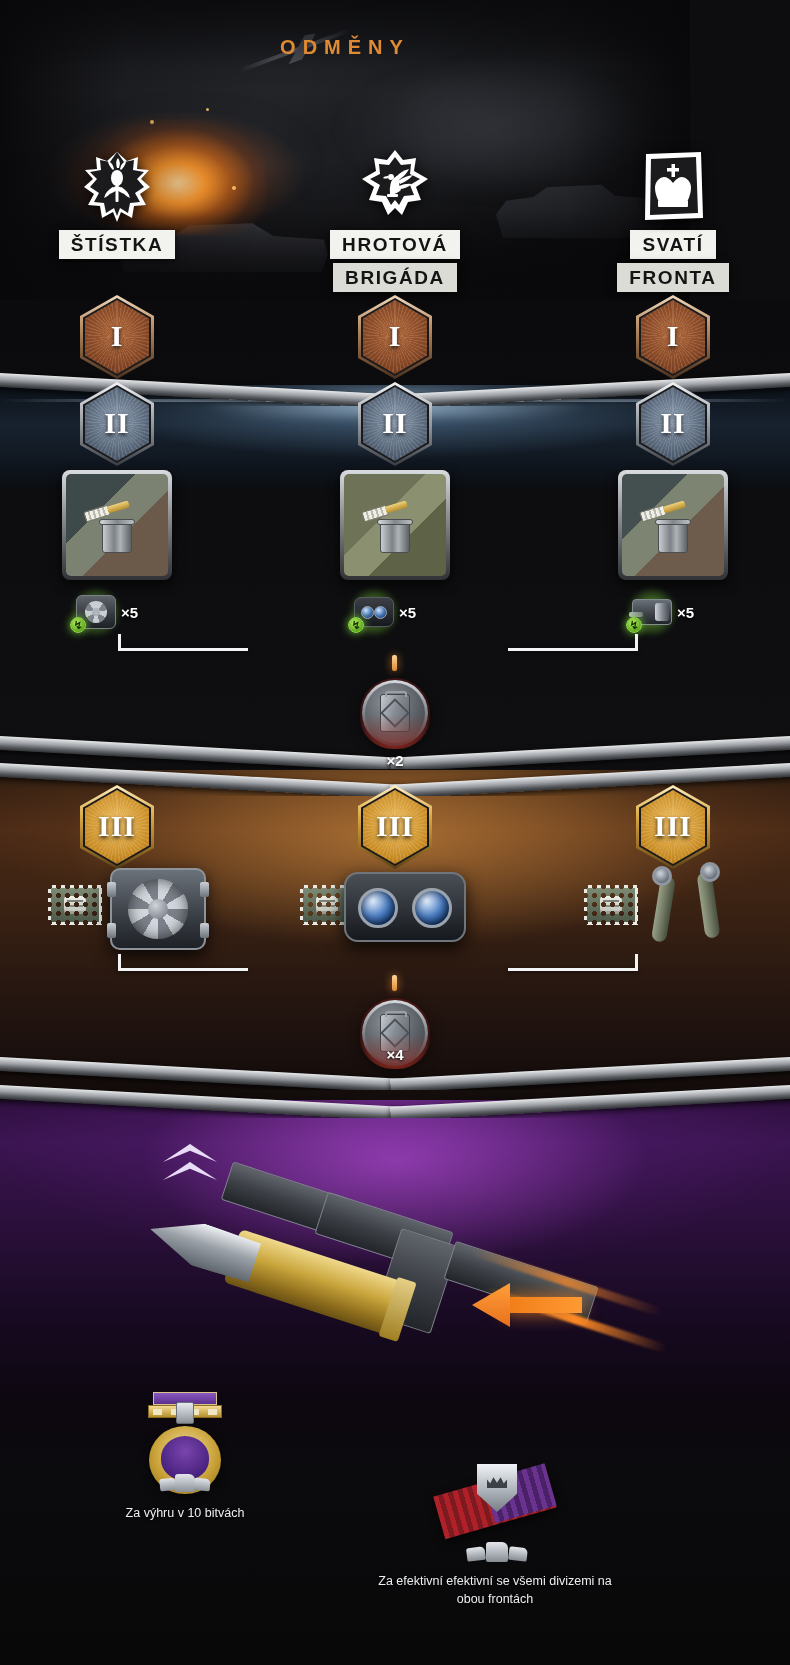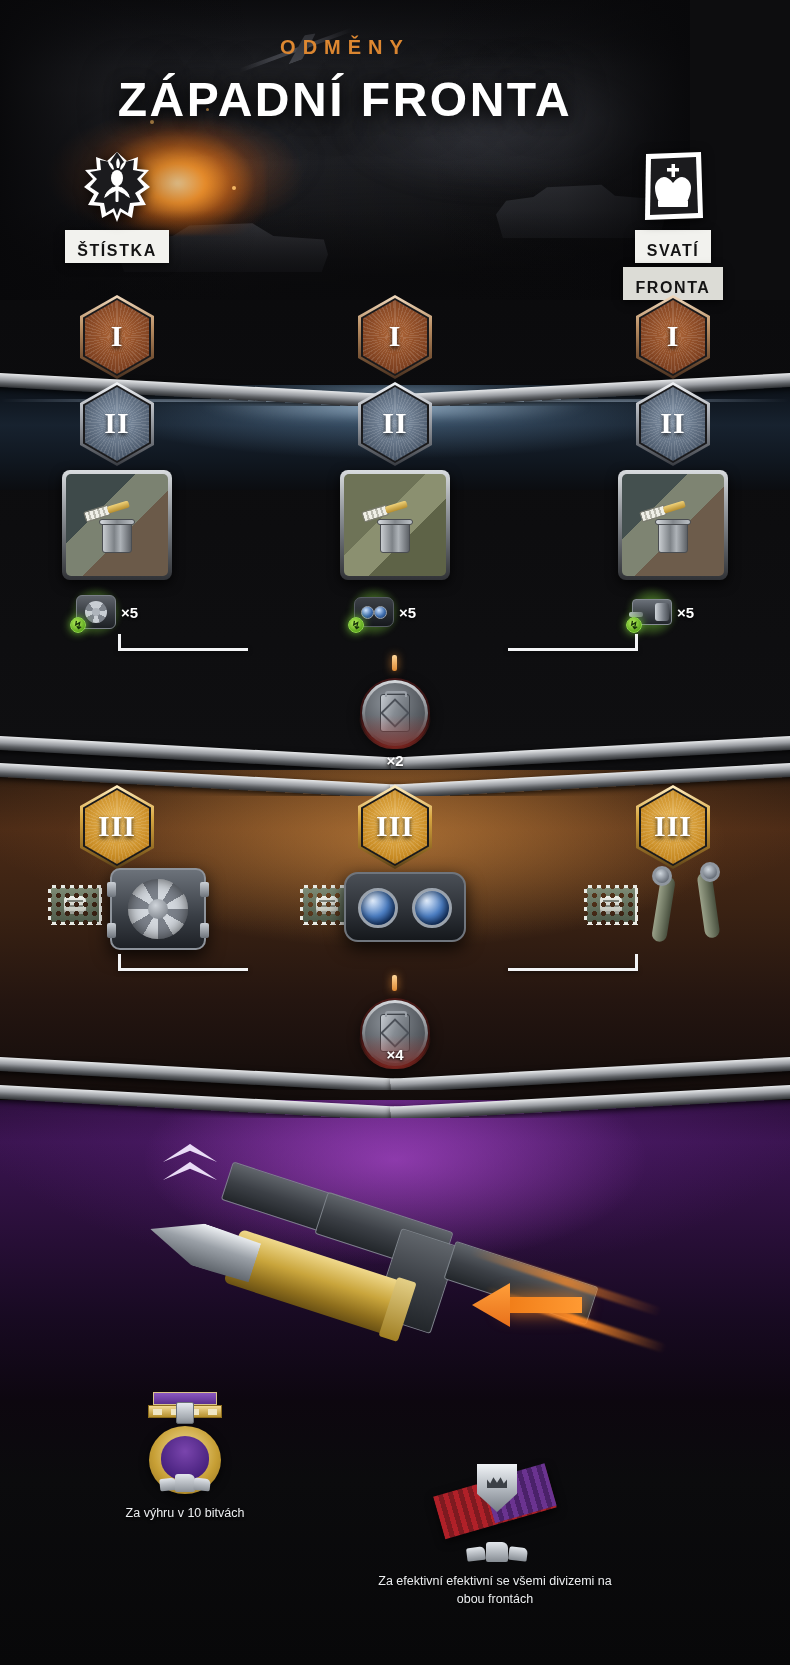--- a/index.html
+++ b/index.html
@@ -66,22 +66,22 @@
   .col-a{ left:2px; }
   .col-b{ left:280px; }
   .col-c{ left:558px; }
 
   .emblem-wrap{ position:relative; height:80px; }
   .emblem{ position:absolute; left:50%; transform:translateX(-50%); width:74px; height:78px; }
   .emblem svg{ width:100%; height:100%; display:block; filter:drop-shadow(0 2px 6px rgba(0,0,0,.8)); }
 
   .name-plate{
     display:inline-block; background:#f2f2ee; color:#141414;
-    font-size:16px; font-weight:bold; letter-spacing:1.6px;
-    padding:12px 12px 3px; margin-top:2px;
+    font-size:19px; font-weight:bold; letter-spacing:1.6px;
+    padding:4px 12px 3px; margin-top:2px;
     box-shadow:0 2px 8px rgba(0,0,0,.7);
   }
   .name-plate.dim{ background:#dcdcd6; }
 
   
   .band { position:absolute; left:0; width:790px; }
   .band-t2 { top:385px; height:105px; overflow:hidden;
     background:
       radial-gradient(ellipse 420px 72px at 395px 22px, rgba(150,205,255,.38), transparent 72%),
       linear-gradient(180deg,#0c1118 0%,#17222f 38%,#101720 72%,#0b0d11 100%); }
@@ -383,21 +383,20 @@
     <div class="tank-r"></div>
     <div class="tank-l"></div>
     <div class="blast"></div>
     <div class="spark" style="left:150px;top:120px;width:4px;height:4px;"></div>
     <div class="spark" style="left:206px;top:108px;width:3px;height:3px;"></div>
     <div class="spark" style="left:120px;top:168px;width:3px;height:3px;"></div>
     <div class="spark" style="left:232px;top:186px;width:4px;height:4px;"></div>
     <div class="hero-vig"></div>
 
     <div class="hero-kicker">ODMĚNY</div>
-    <div class="hero-title">ZÁPADNÍ FRONTA</div>
   </div>
 
   <div class="col col-a" style="top:148px;">
     <div class="emblem-wrap">
       <div class="emblem">
         <svg viewBox="0 0 74 78">
           <path d="M37 4 L47 13 L58 9 L57 21 L69 22 L61 31 L70 39 L60 46 L66 57 L54 58 L52 70 L41 64 L37 74 L33 64 L22 70 L20 58 L8 57 L14 46 L4 39 L13 31 L5 22 L17 21 L16 9 L27 13 Z" fill="#fff"></path>
           <path d="M37 4 L44 14 L54 12 L53 22 L64 24 L57 31 L64 39 L55 45 L60 54 L50 55 L48 65 L40 60 L37 68 L34 60 L26 65 L24 55 L14 54 L19 45 L10 39 L17 31 L10 24 L21 22 L20 12 L30 14 Z" fill="#1b1b1e"></path>
           <g fill="#fff">
             <ellipse cx="37" cy="30" rx="6" ry="8"></ellipse>
@@ -409,20 +408,42 @@
             <path d="M33 39 q-7 4-9 11 q6-3 9-8z"></path>
             <path d="M41 39 q7 4 9 11 q-6-3-9-8z"></path>
             <rect x="35.5" y="36" width="3" height="18" rx="1"></rect>
           </g>
         </svg>
       </div>
     </div>
     <div class="name-plate">ŠTÍSTKA</div>
   </div>
 
+  <div class="col col-b" style="top:148px;">
+    <div class="emblem-wrap">
+      <div class="emblem">
+        <svg viewBox="0 0 74 78">
+          <path d="M37 2 L45 12 L58 10 L56 23 L70 31 L58 39 L63 52 L50 54 L44 67 L37 60 L30 67 L24 54 L11 52 L16 39 L4 31 L18 23 L16 10 L29 12 Z" fill="#fff"></path>
+          <path d="M37 9 L43 17 L53 16 L52 26 L62 31 L52 37 L56 47 L46 48 L41 57 L37 52 L33 57 L28 48 L18 47 L22 37 L12 31 L22 26 L21 16 L31 17 Z" fill="#1b1b1e"></path>
+          <g fill="#fff">
+            <path d="M32 46 q-1-12 4-16 q4-4 8-2 q-3 3-3 6 q0 5 2 8 q-5 5-11 4z"></path>
+            <path d="M38 29 q5-6 13-8 q-3 6-9 10z"></path>
+            <path d="M40 33 q7-5 15-6 q-5 6-13 9z"></path>
+            <path d="M41 38 q7-3 13-2 q-6 5-13 5z"></path>
+            <circle cx="33" cy="29" r="3"></circle>
+            <path d="M30 28 q-4 0-5 2 q3 1 5 0z"></path>
+            <rect x="29" y="46" width="11" height="3" rx="1"></rect>
+          </g>
+        </svg>
+      </div>
+    </div>
+    <div class="name-plate">HROTOVÁ</div>
+    <div style="height:2px"></div>
+    <div class="name-plate dim">BRIGÁDA</div>
+  </div>
 
   <div class="col col-c" style="top:148px;">
     <div class="emblem-wrap">
       <div class="emblem">
         <svg viewBox="0 0 74 78">
           <path d="M10 6 L65 4 L67 70 L9 72 Z" fill="#fff"></path>
           <path d="M15 11 L60 9 L62 65 L14 67 Z" fill="#1b1b1e"></path>
           <g fill="#fff">
             <rect x="35.5" y="16" width="3.5" height="13"></rect>
             <rect x="31" y="20" width="12" height="3.5"></rect>

